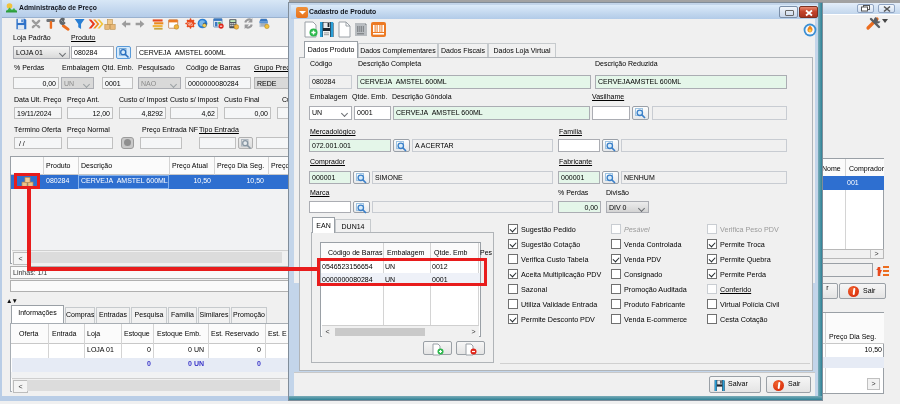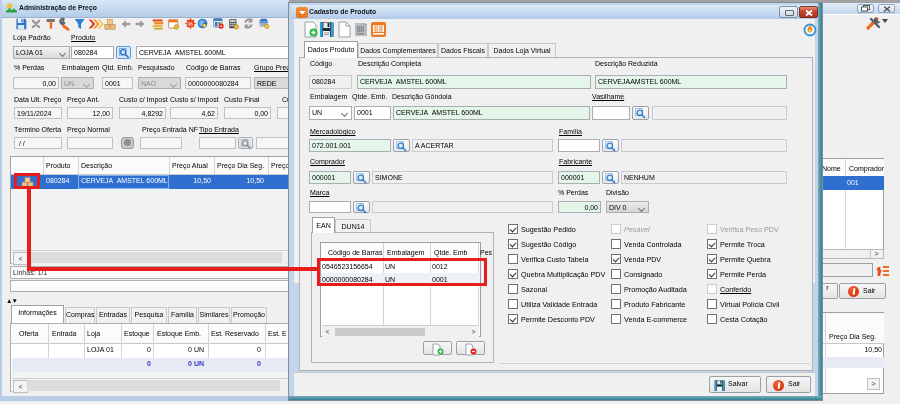--- a/index.html
+++ b/index.html
@@ -546,25 +546,25 @@
               <circle cx="8.5" cy="7.5" r="3" fill="#e02418"></circle>
               <path d="M7 7.5h3" stroke="#fff" stroke-width="1.2"></path>
             </svg>
           </div>
     </div>
 
     <div id="cbsec">
       <div class="cb ck" style="left:214px;top:205px;"></div>
           <div class="cbl" style="left:227px;top:206px;">Sugestão Pedido</div>
       <div class="cb ck" style="left:214px;top:220px;"></div>
-          <div class="cbl" style="left:227px;top:221px;">Sugestão Código</div>
+          <div class="cbl" style="left:227px;top:221px;">Sugestão Cotação</div>
       <div class="cb" style="left:214px;top:235px;"></div>
           <div class="cbl" style="left:227px;top:236px;">Verifica Custo Tabela</div>
       <div class="cb ck" style="left:214px;top:250px;"></div>
-          <div class="cbl" style="left:227px;top:251px;">Quebra Multiplicação PDV</div>
+          <div class="cbl" style="left:227px;top:251px;">Aceita Multiplicação PDV</div>
       <div class="cb" style="left:214px;top:265px;"></div>
           <div class="cbl" style="left:227px;top:266px;">Sazonal</div>
       <div class="cb" style="left:214px;top:280px;"></div>
           <div class="cbl" style="left:227px;top:281px;">Utiliza Validade Entrada</div>
       <div class="cb ck" style="left:214px;top:295px;"></div>
           <div class="cbl" style="left:227px;top:296px;">Permite Desconto PDV</div>
       <div class="cb dcb" style="left:317px;top:205px;"></div>
           <div class="cbl" style="left:330px;top:206px;color:#9a9a9a;font-style:italic;">Pesável</div>
       <div class="cb" style="left:317px;top:220px;"></div>
           <div class="cbl" style="left:330px;top:221px;">Venda Controlada</div>

